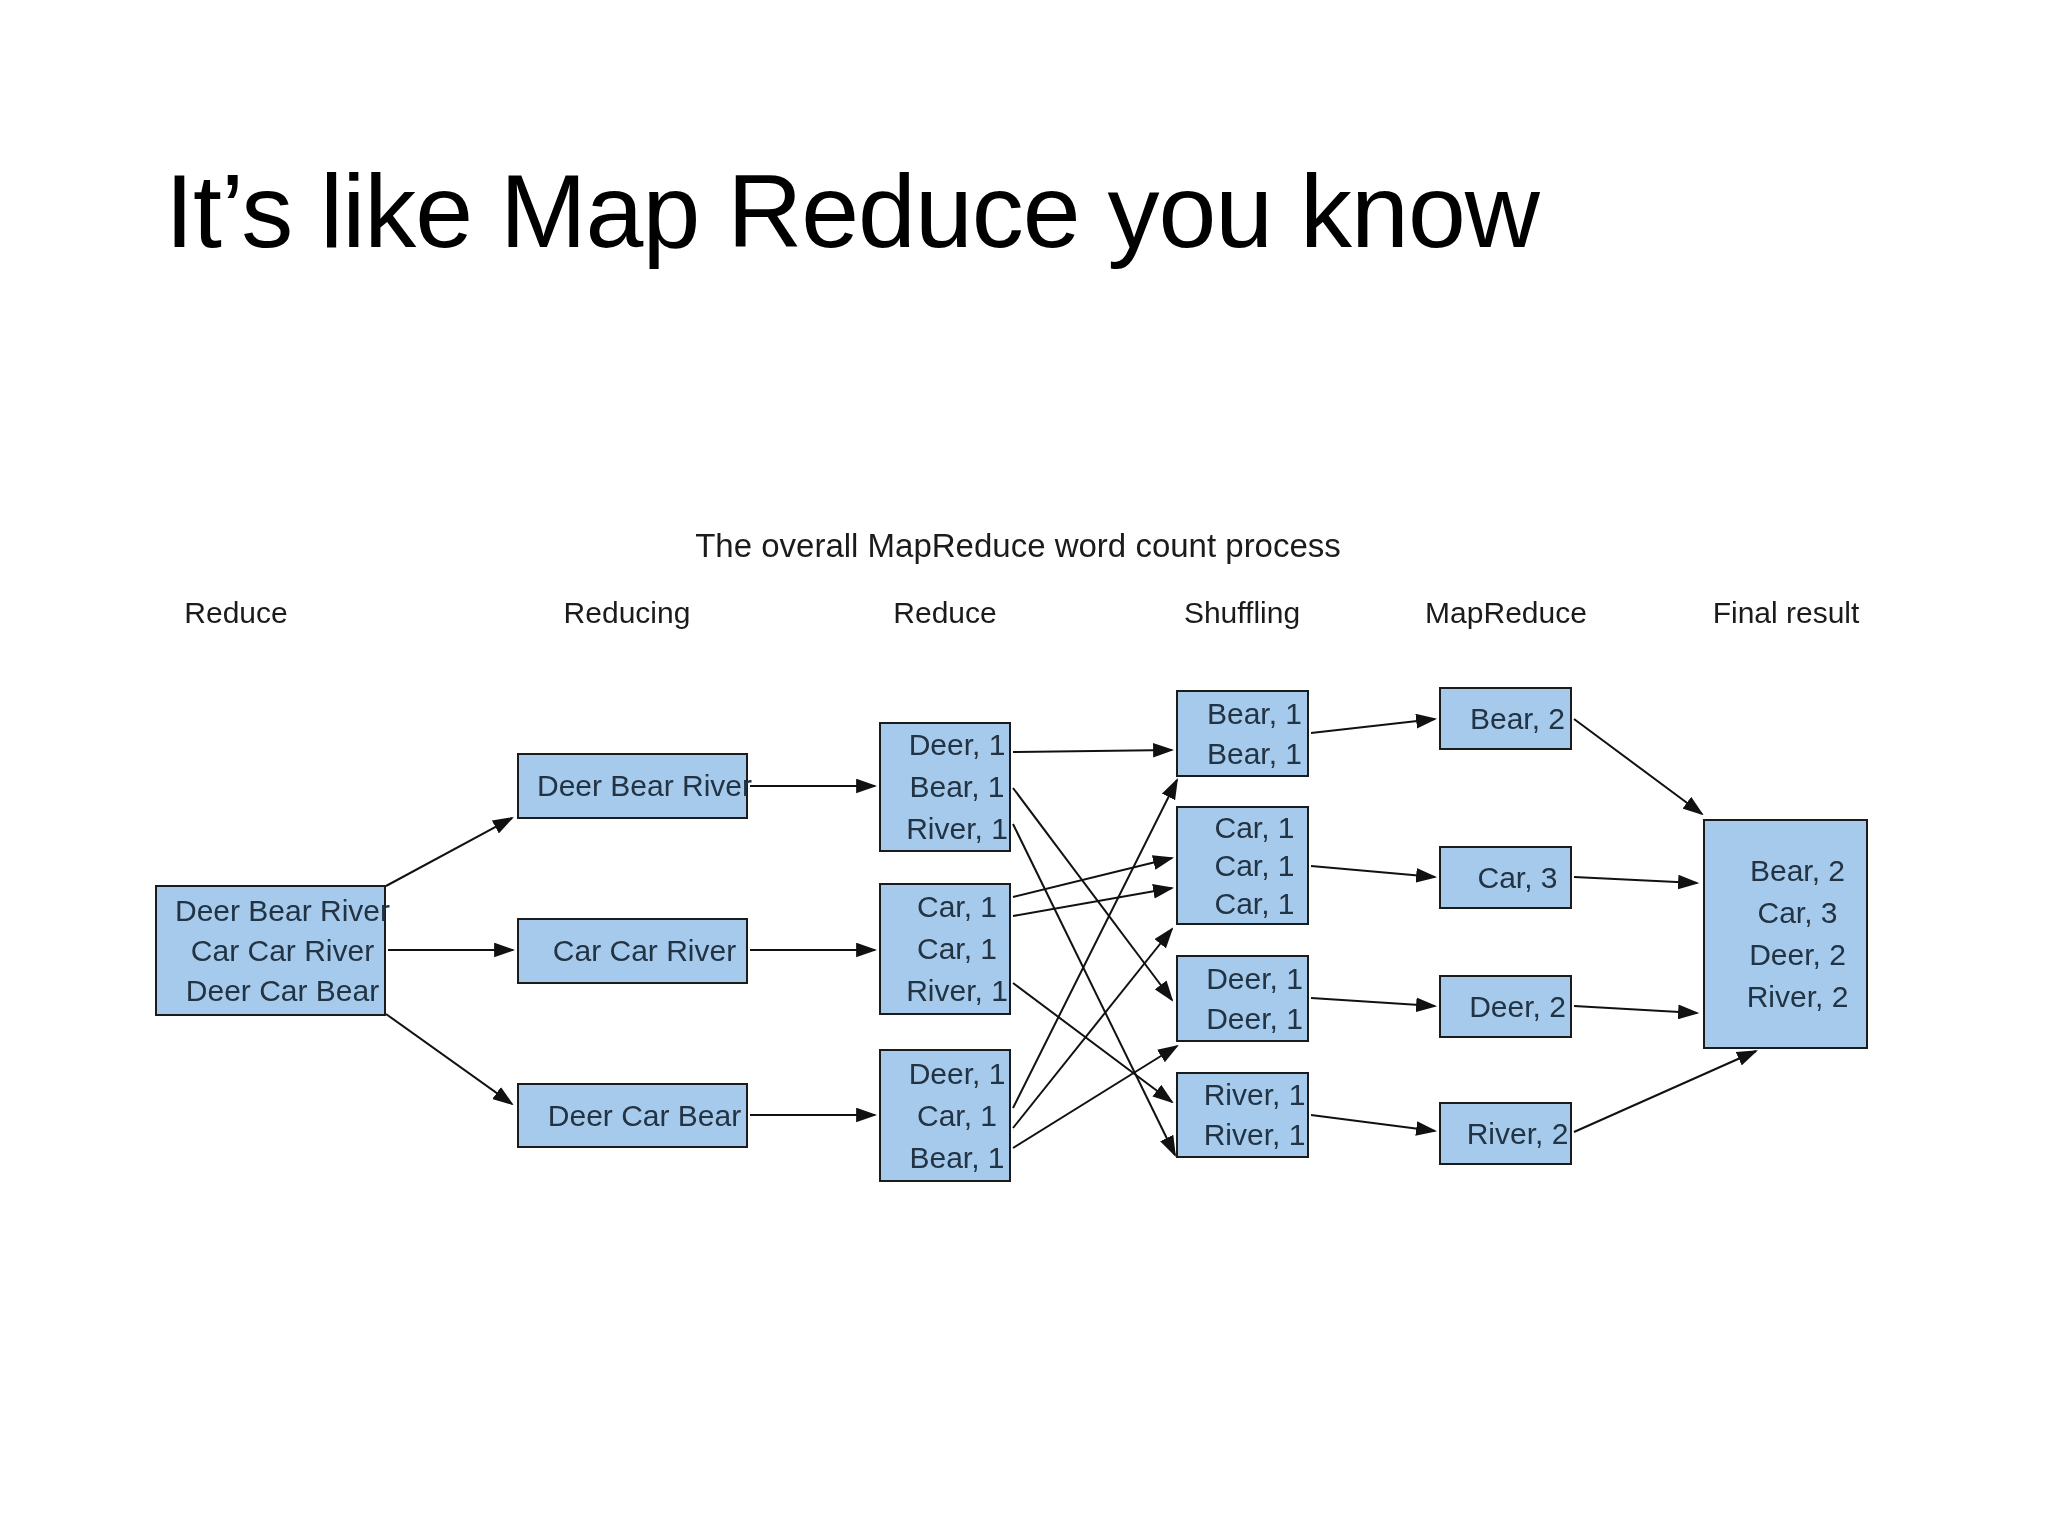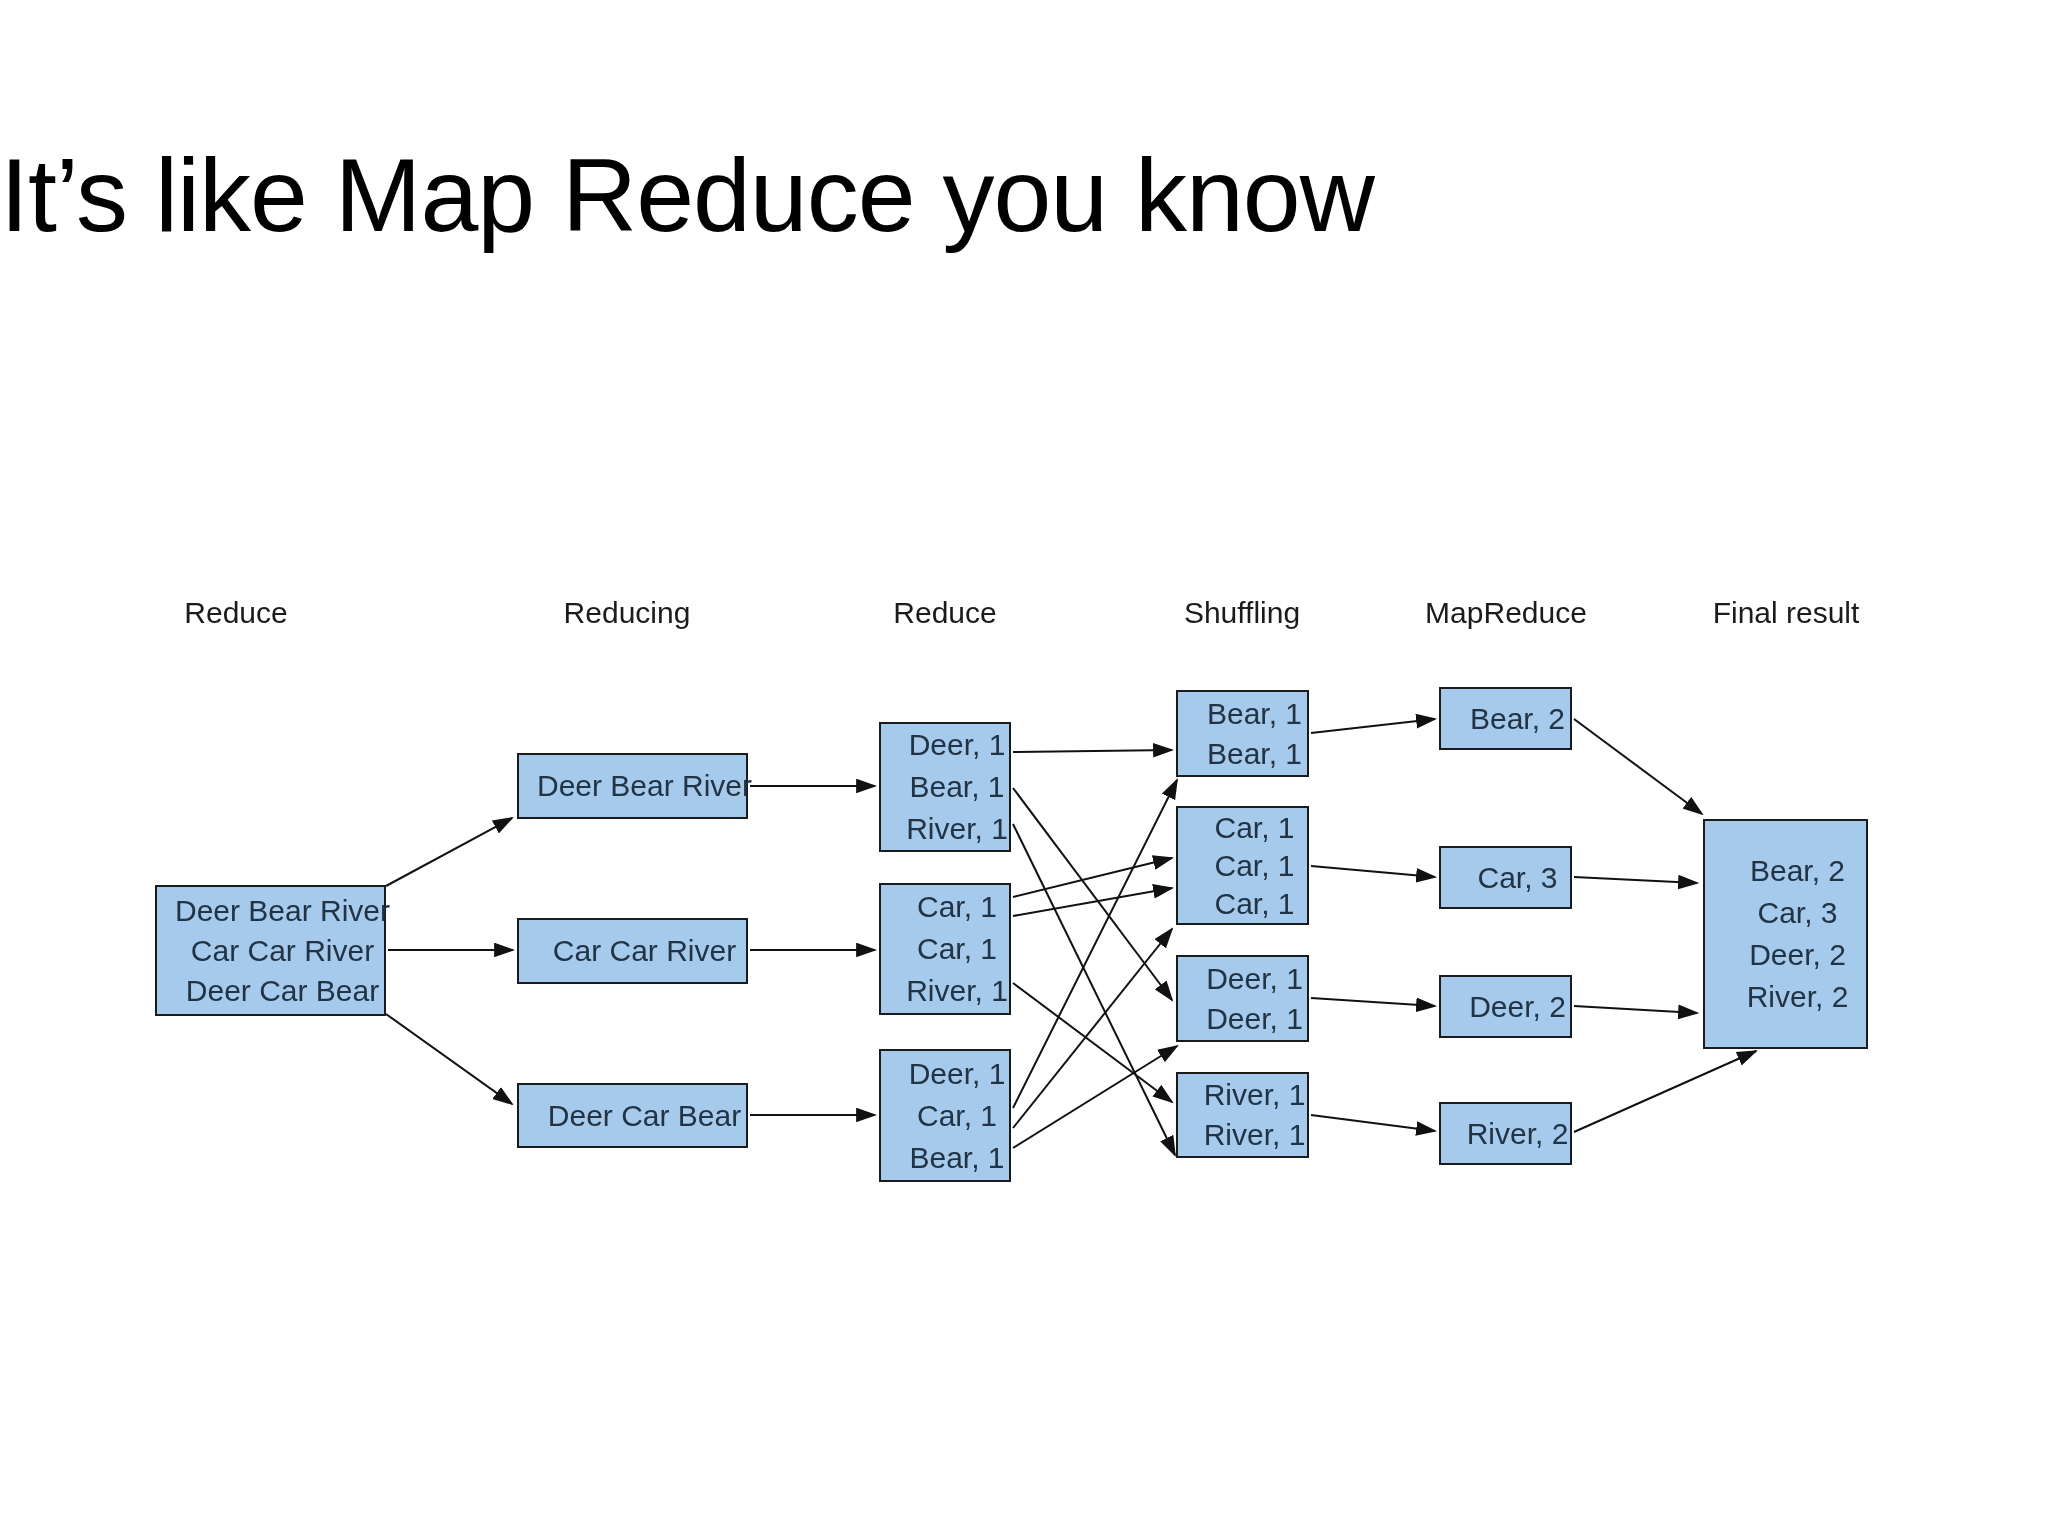--- a/index.html
+++ b/index.html
@@ -4,22 +4,22 @@
 <style>
   html, body { margin: 0; padding: 0; }
   body {
     width: 2048px; height: 1536px;
     background: var(--background, #ffffff);
     font-family: "Liberation Sans", "DejaVu Sans", sans-serif;
     position: relative; overflow: hidden;
   }
   .slide { position: absolute; inset: 0; }
   .slide-title {
-    position: absolute; left: 0; top: 138px; width: 1704px;
-    text-align: left; font-size: 104px; line-height: 1.1;
+    position: absolute; left: 0; top: 154px; width: 1704px;
+    text-align: center; font-size: 104px; line-height: 1.1;
     color: var(--title-text, #000); letter-spacing: -1px; white-space: nowrap;
   }
   .diagram { position: absolute; inset: 0; }
   .diagram-title {
     position: absolute; top: 527px; left: 1018px; transform: translateX(-50%);
     font-size: 33px; color: #1b1b1b; white-space: nowrap;
   }
   .col-header {
     position: absolute; top: 596px; transform: translateX(-50%);
     font-size: 30px; color: #1b1b1b; white-space: nowrap;
@@ -40,20 +40,21 @@
 </style>
 </head>
 <body>
 
 <div class="slide">
 
   <div class="slide-title">It’s like Map Reduce you know</div>
 
   <div class="diagram">
 
+    <div class="diagram-title">The overall MapReduce word count process</div>
 
     <div class="col-header" style="left:236px">Reduce</div>
     <div class="col-header" style="left:627px">Reducing</div>
     <div class="col-header" style="left:945px">Reduce</div>
     <div class="col-header" style="left:1242px">Shuffling</div>
     <div class="col-header" style="left:1506px">MapReduce</div>
     <div class="col-header" style="left:1786px">Final result</div>
 
     <svg class="arrows" width="2048" height="1536" viewBox="0 0 2048 1536">
       <defs>

